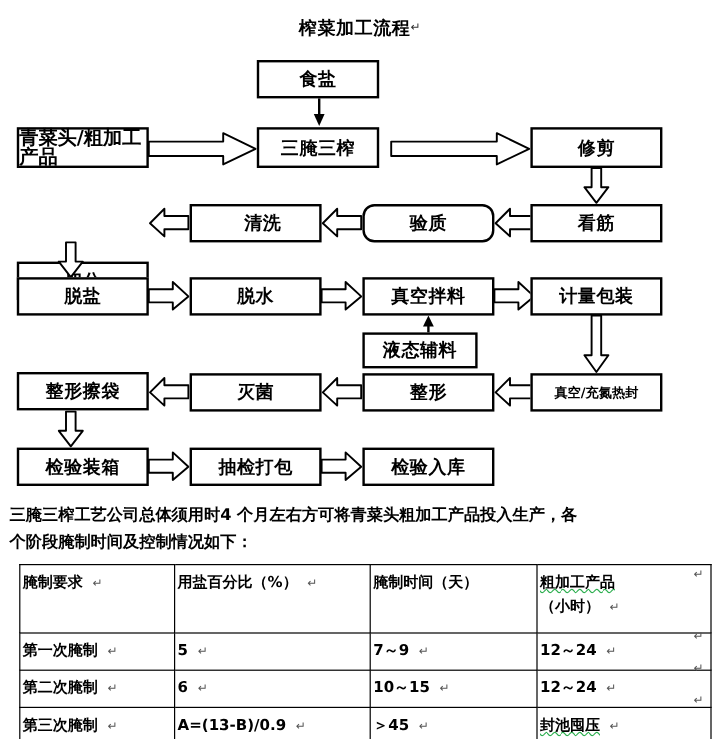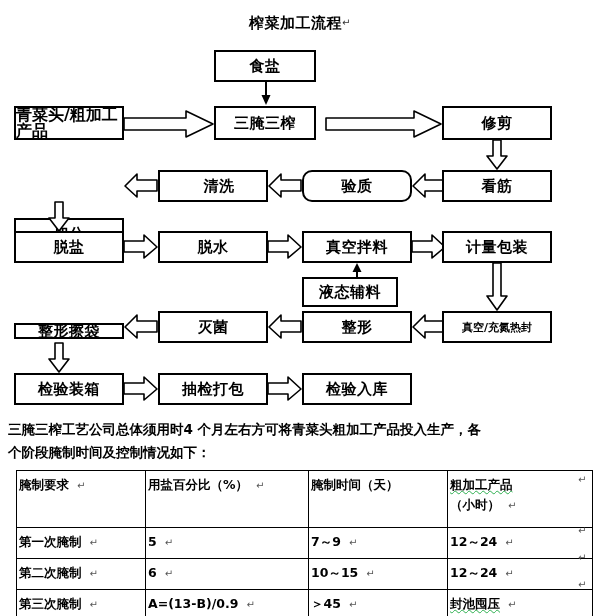--- a/index.html
+++ b/index.html
@@ -267,21 +267,21 @@
     <div class="node" style="left:302px; top:277px; width:96px; height:30px;">
       <span class="med">液态辅料</span>
     </div>
 
     <div class="arrow" style="left:486px; top:263px; width:22px; height:48px;">
       <svg width="22" height="48" viewBox="0 0 22 48">
         <path d="M7 0 L15 0 L15 33 L21 33 L11 47 L1 33 L7 33 Z" fill="#fff" stroke="#000" stroke-width="1.6" stroke-linejoin="round"></path>
       </svg>
     </div>
 
-    <div class="node" style="left:14px; top:323px; width:110px; height:16px;">
+    <div class="node" style="left:14px; top:310px; width:110px; height:32px;">
       <span>整形擦袋</span>
     </div>
 
     <div class="arrow" style="left:124px; top:315px; width:34px; height:24px;">
       <svg width="34" height="24" viewBox="0 0 34 24">
         <path d="M33 6 L13 6 L13 0 L1 12 L13 23 L13 17 L33 17 Z" fill="#fff" stroke="#000" stroke-width="1.6" stroke-linejoin="round"></path>
       </svg>
     </div>
 
     <div class="node" style="left:158px; top:311px; width:110px; height:32px;">

